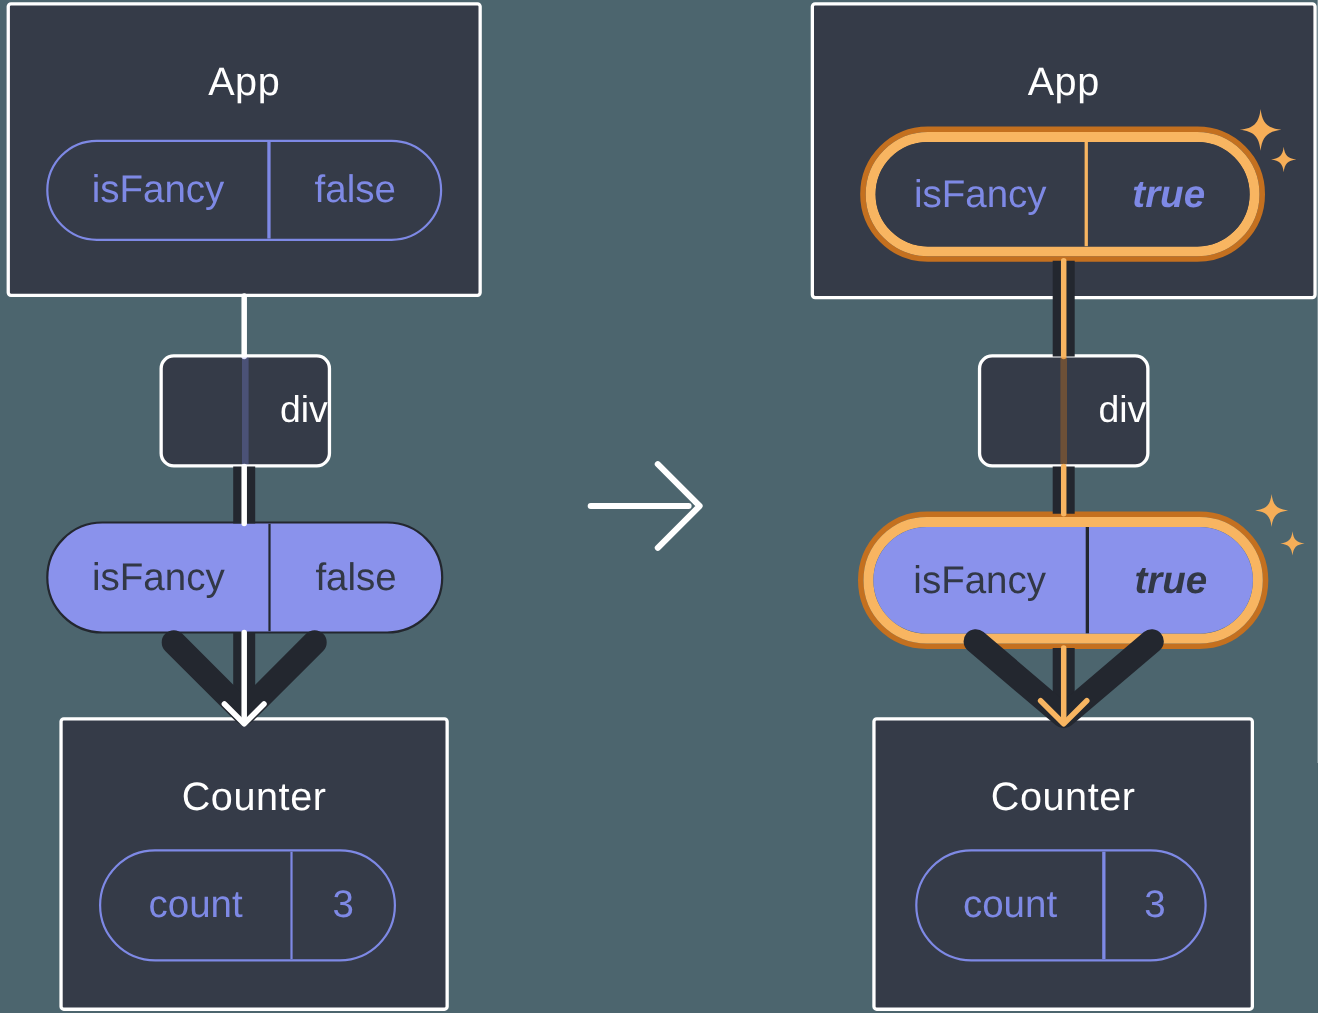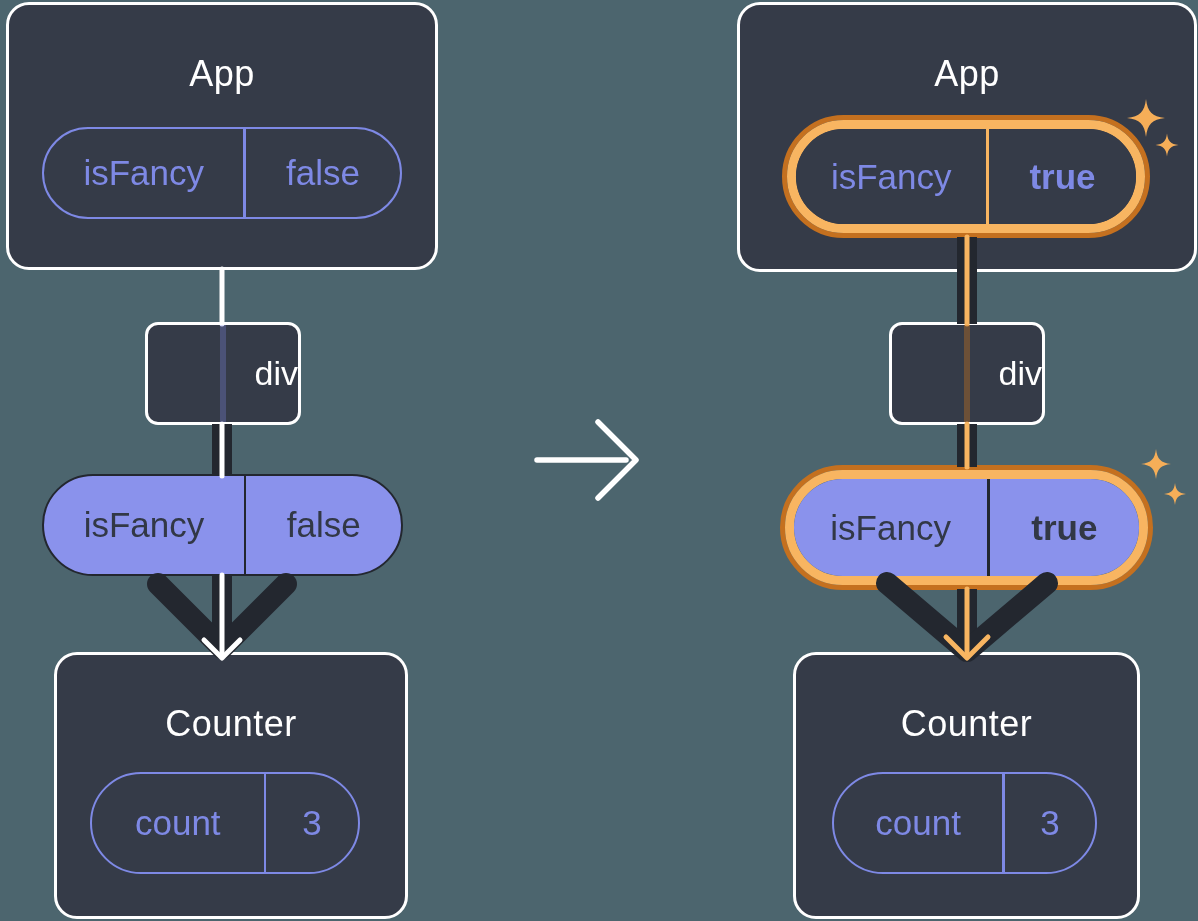--- a/index.html
+++ b/index.html
@@ -11,42 +11,42 @@
   html,body{margin:0;padding:0;}
   #stage{
     position:relative; width:1198px; height:921px; overflow:hidden;
     background:var(--background);
     font-family:"Liberation Sans", sans-serif;
   }
   .card{
     position:absolute; box-sizing:border-box;
     background:var(--card);
     border:3.5px solid var(--card-border);
-    border-radius:23px;
+    border-radius:4px;
   }
   .card-title{
     position:absolute; left:0; top:48px; width:100%; margin:0;
     text-align:center; color:var(--white);
     font-size:36px; font-weight:500; letter-spacing:.5px;
   }
   
   .pill{
     position:absolute; box-sizing:border-box; display:flex; align-items:stretch;
     border-radius:999px; overflow:hidden;
   }
   .cell{display:flex; align-items:center; justify-content:center; font-size:35px;}
   .cell.name{flex:0 0 56%;}
   .counter-pill .cell.name{flex:0 0 64.5%;}
   .cell.value{flex:1 1 auto;}
   .divider{width:2.5px; flex:0 0 2.5px;}
   .pill.outline{border:2.5px solid var(--purple); color:var(--purple); background:transparent;}
   .pill.outline .divider{background:var(--purple);}
   .pill.filled{background:var(--purple-fill); border:2.5px solid var(--dark); color:var(--text-dark);}
   .pill.filled .divider{background:var(--dark);}
-  .bold-value{font-weight:700;}
+  .bold-value{font-weight:700;font-style:italic;}
   
   .fancy{
     position:absolute; box-sizing:border-box;
     border:5px solid var(--orange-dark); border-radius:999px;
   }
   .fancy .ring{
     box-sizing:border-box; height:100%;
     border:9px solid var(--orange-light); border-radius:999px;
   }
   .fancy .pill-core{

